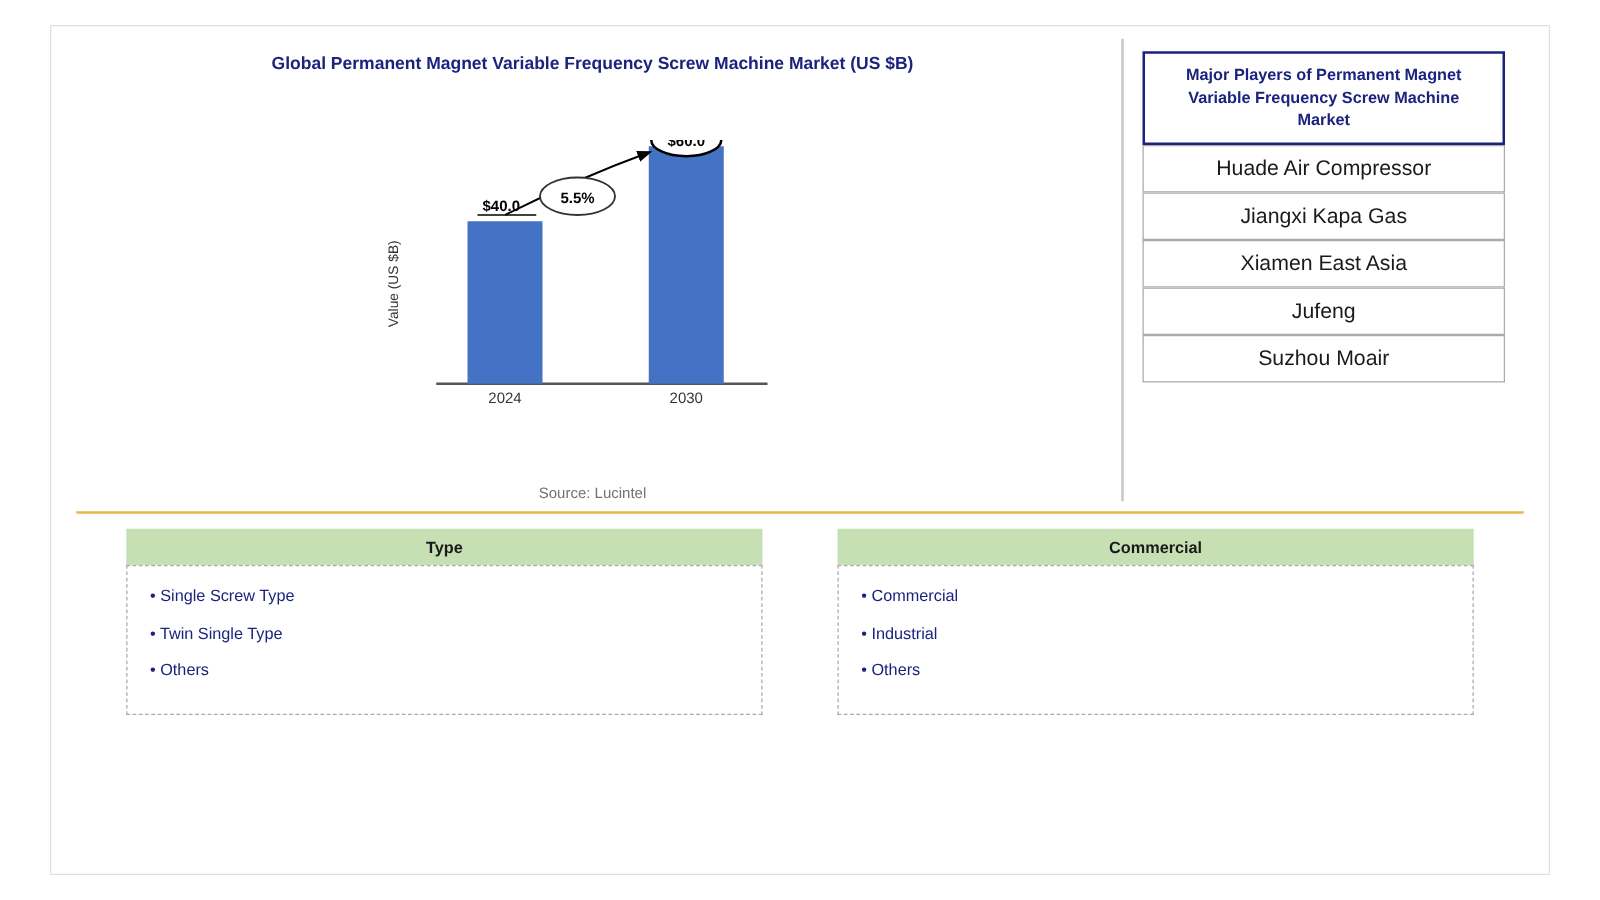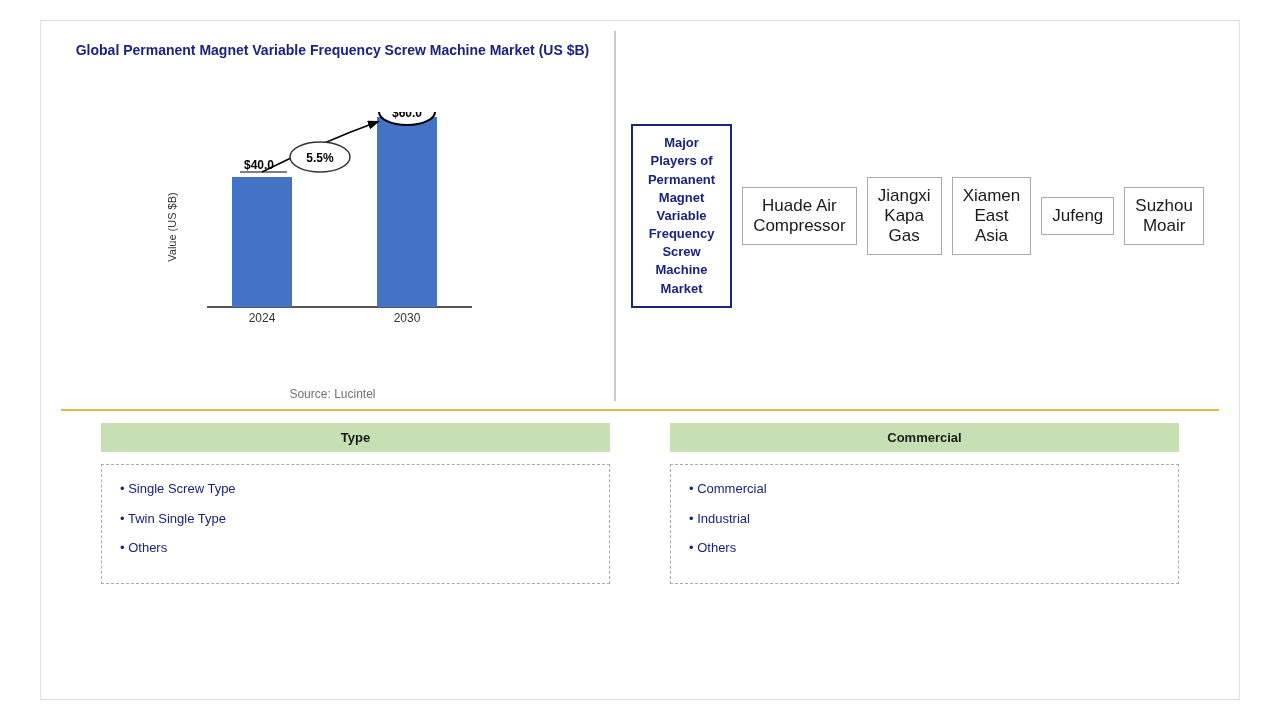--- a/index.html
+++ b/index.html
@@ -54,24 +54,23 @@
       color: #737373;
       text-align: center;
       margin-top: 6px;
       font-style: normal;
     }
 
     
     .players-area {
       flex: 0 0 320px;
       display: flex;
-      flex-direction: row;
+      flex-direction: column;
       align-items: center;
       padding: 10px 15px;
-      gap: 10px;
     }
     .players-title {
       border: 2px solid #1a237e;
       color: #1a237e;
       font-weight: bold;
       font-size: 13px;
       text-align: center;
       padding: 8px 15px;
       width: 100%;
       line-height: 1.4;
@@ -114,21 +113,21 @@
       display: flex;
       flex-direction: column;
     }
     .opp-header {
       background: #c6e0b4;
       color: #1a1a1a;
       font-weight: bold;
       font-size: 13px;
       text-align: center;
       padding: 7px 10px;
-      margin-bottom: 12px;
+      margin-bottom: 0;
     }
     .opp-list-box {
       border: 1px dashed #aaa;
       padding: 14px 18px;
       flex: 1;
       min-height: 120px;
     }
     .opp-list-item {
       color: #1a237e;
       font-size: 13px;

